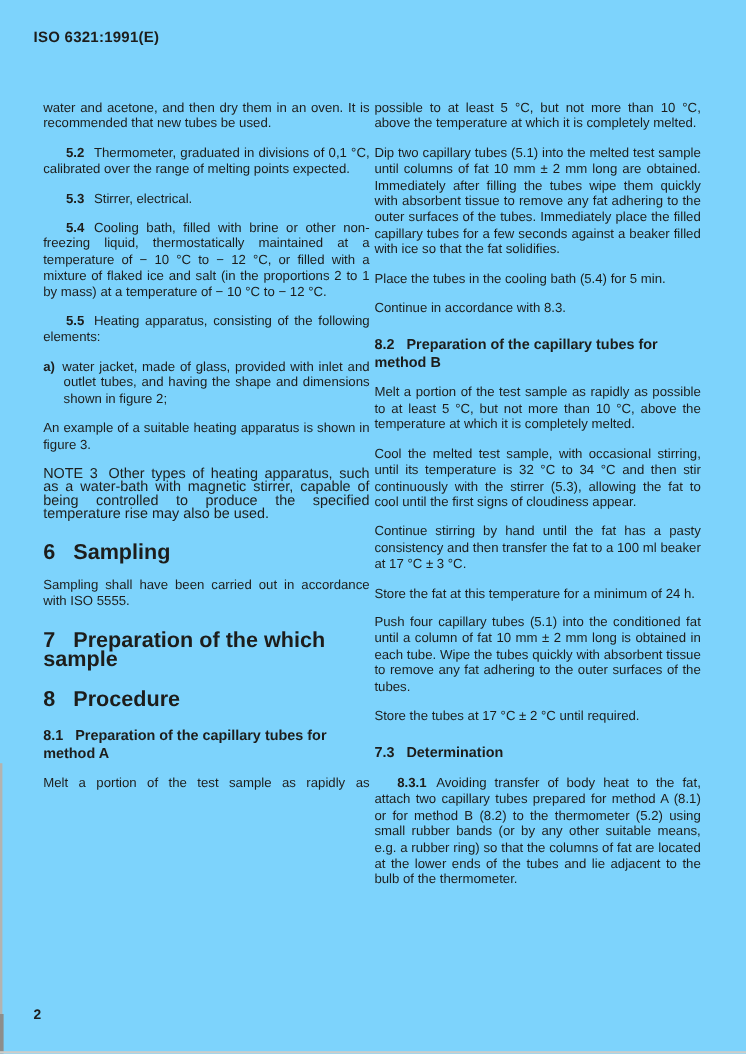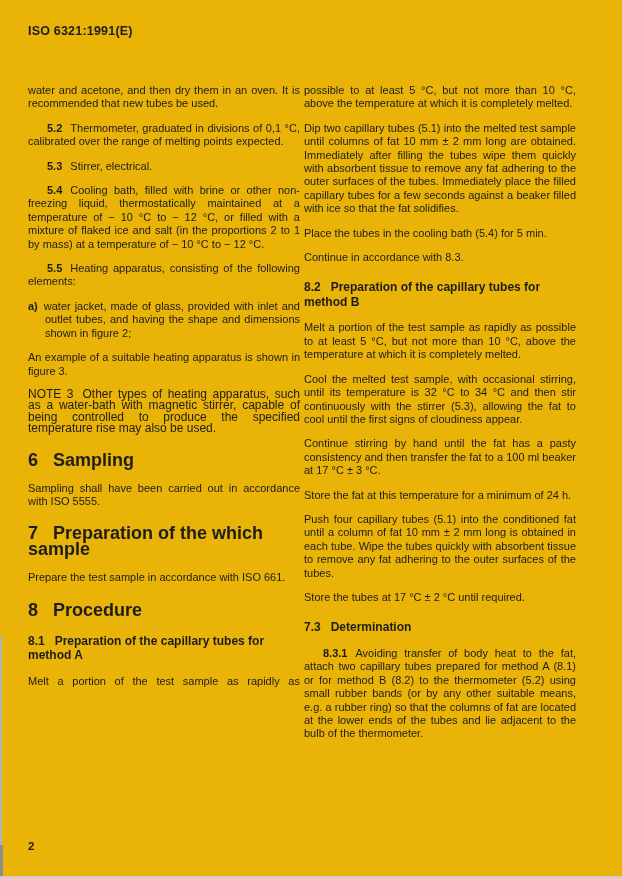--- a/index.html
+++ b/index.html
@@ -5,37 +5,38 @@
   html,body{margin:0;padding:0;}
   body{
     width:622px;height:878px;
     background:#e9e9e7;
     font-family:"Liberation Sans","DejaVu Sans",sans-serif;
     -webkit-font-smoothing:antialiased;
   }
   .page{
     position:relative;
     width:622px;height:878px;
-    background:#eab308;
+    background:#7dd3fc;
     overflow:hidden;
     color:#1d1d1b;
   }
   .doc-header{
     position:absolute;
     left:28px;top:24px;
     font-size:12.5px;
     font-weight:bold;
     letter-spacing:0.2px;
   }
   .columns{
     position:absolute;
     left:28px;top:84px;
     width:564px;
     display:flex;
     gap:4px;
+    justify-content:center;
   }
   .col{
     width:272px;
     font-size:11px;
     line-height:13.4px;
   }
   .col p{margin:0 0 11px 0;text-align:justify;}
   .col p.justify-last{text-align:justify;text-align-last:justify;}
   .num{font-weight:bold;margin-right:8px;padding-left:19px;}
   .term{font-weight:normal;}
@@ -103,21 +104,20 @@
       <p>An example of a suitable heating apparatus is shown in figure 3.</p>
 
       <p class="note"><span class="note-label">NOTE 3</span><span>Other types of heating apparatus, such as a water-bath with magnetic stirrer, capable of being controlled to produce the specified temperature rise may also be used.</span></p>
 
       <h2 class="sec"><span class="sec-num">6</span><span>Sampling</span></h2>
 
       <p>Sampling shall have been carried out in accordance with ISO 5555.</p>
 
       <h2 class="sec"><span class="sec-num">7</span><span>Preparation of the which sample</span></h2>
 
-      <p>Prepare the test sample in accordance with ISO 661.</p>
 
       <h2 class="sec"><span class="sec-num">8</span><span>Procedure</span></h2>
 
       <h3 class="sub"><span class="sub-num">8.1</span><span>Preparation of the capillary tubes for method A</span></h3>
 
       <p class="justify-last">Melt a portion of the test sample as rapidly as</p>
 
     </div>
 
     <div class="col">

